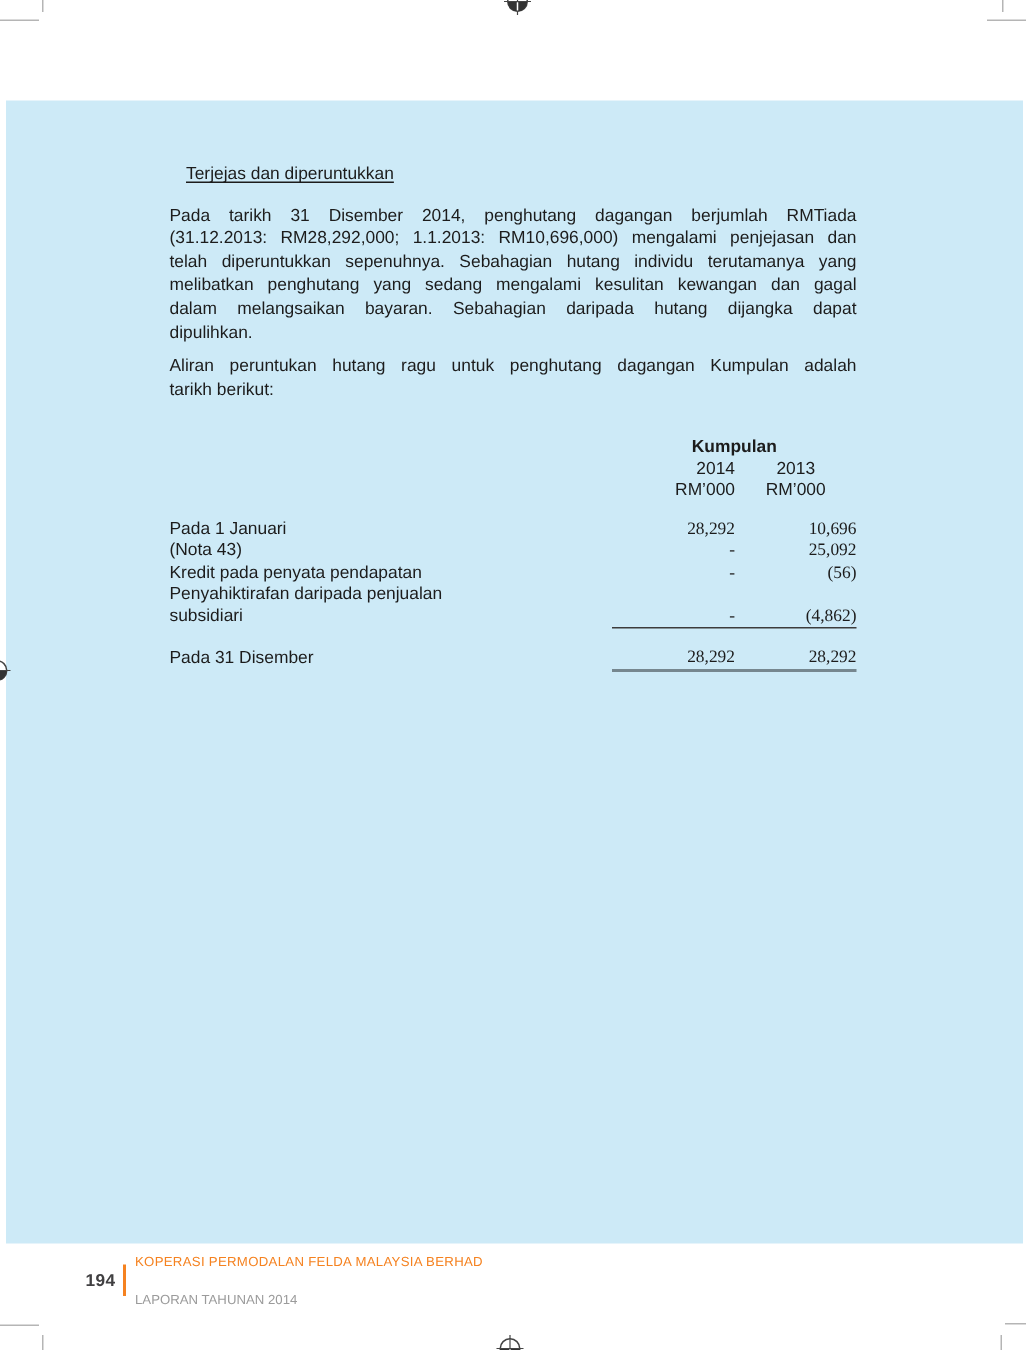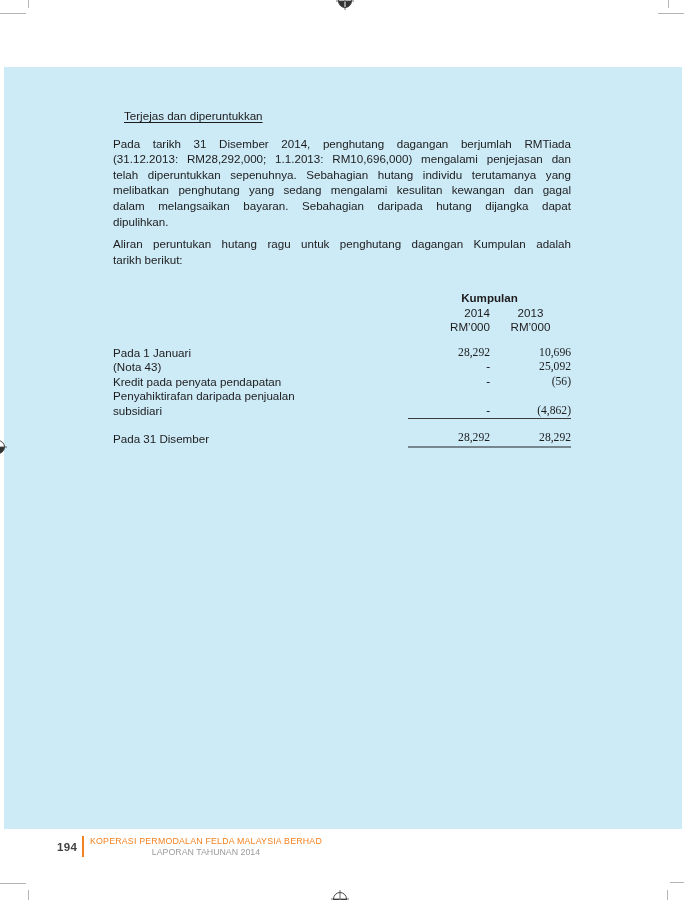--- a/index.html
+++ b/index.html
@@ -27,21 +27,21 @@
   td.h2 { text-align:center; font-weight:normal; padding-right:11px; }
   td.indent { padding-left:7px; }
   tr.spacer-sm td { height:11px; }
   tr.spacer-md td { height:12px; }
   td.rule-thin { border-bottom:1px solid #3c3c3c; }
   td.rule-thick { border-bottom:2.5px solid #76878F; }
   .footer { position:absolute; left:57px; top:836px; display:flex; align-items:center; }
   .page-num { font-weight:bold; font-size:11.5px; color:#414042; width:25px; letter-spacing:0.3px; }
   .fdivider { width:2px; height:21px; background:#F58220; margin-right:6px; }
   .forg { color:#F58220; font-weight:normal; font-size:8.8px; letter-spacing:0.2px; line-height:10px; }
-  .freport { color:#9B9B9B; font-size:8.8px; line-height:10px; margin-top:1px;text-align:center; }
+  .freport { color:#9B9B9B; font-size:8.8px; line-height:10px; margin-top:15px; }
   .crop { position:absolute; background:#b5b5b5; }
   .crop.h { height:1px; } .crop.v { width:1px; }
   .regmark { position:absolute; width:24px; height:24px; }
 </style>
 </head>
 <body>
 
 <div class="page">
 
   <div class="panel"></div>

